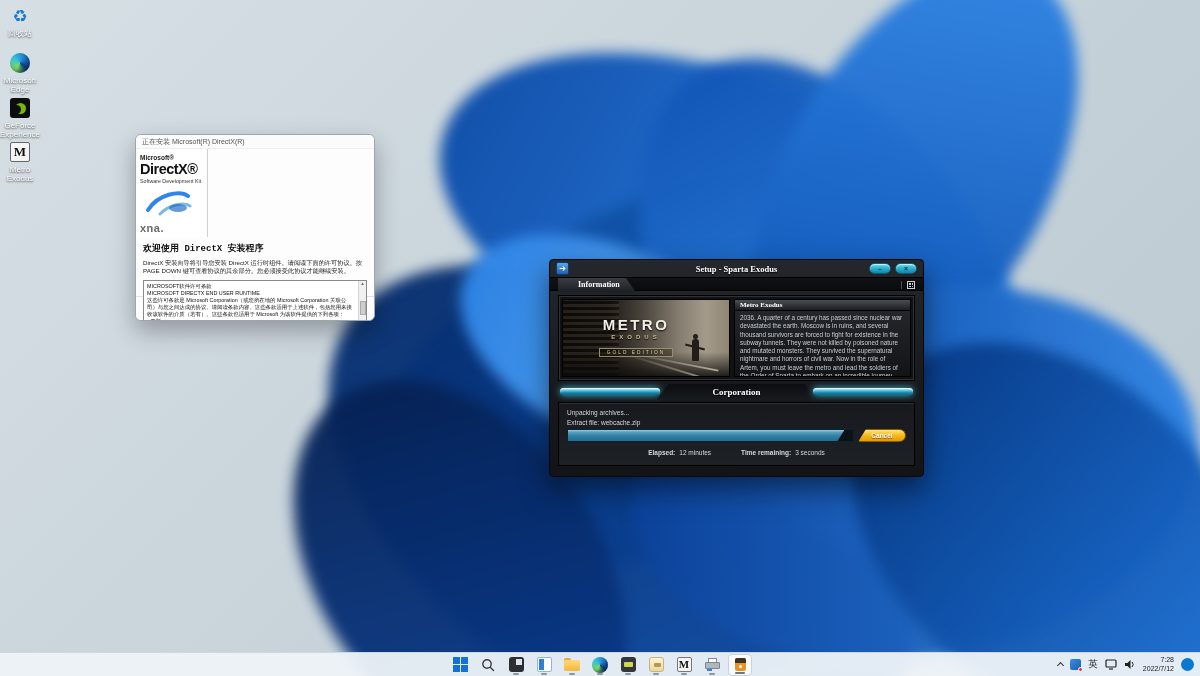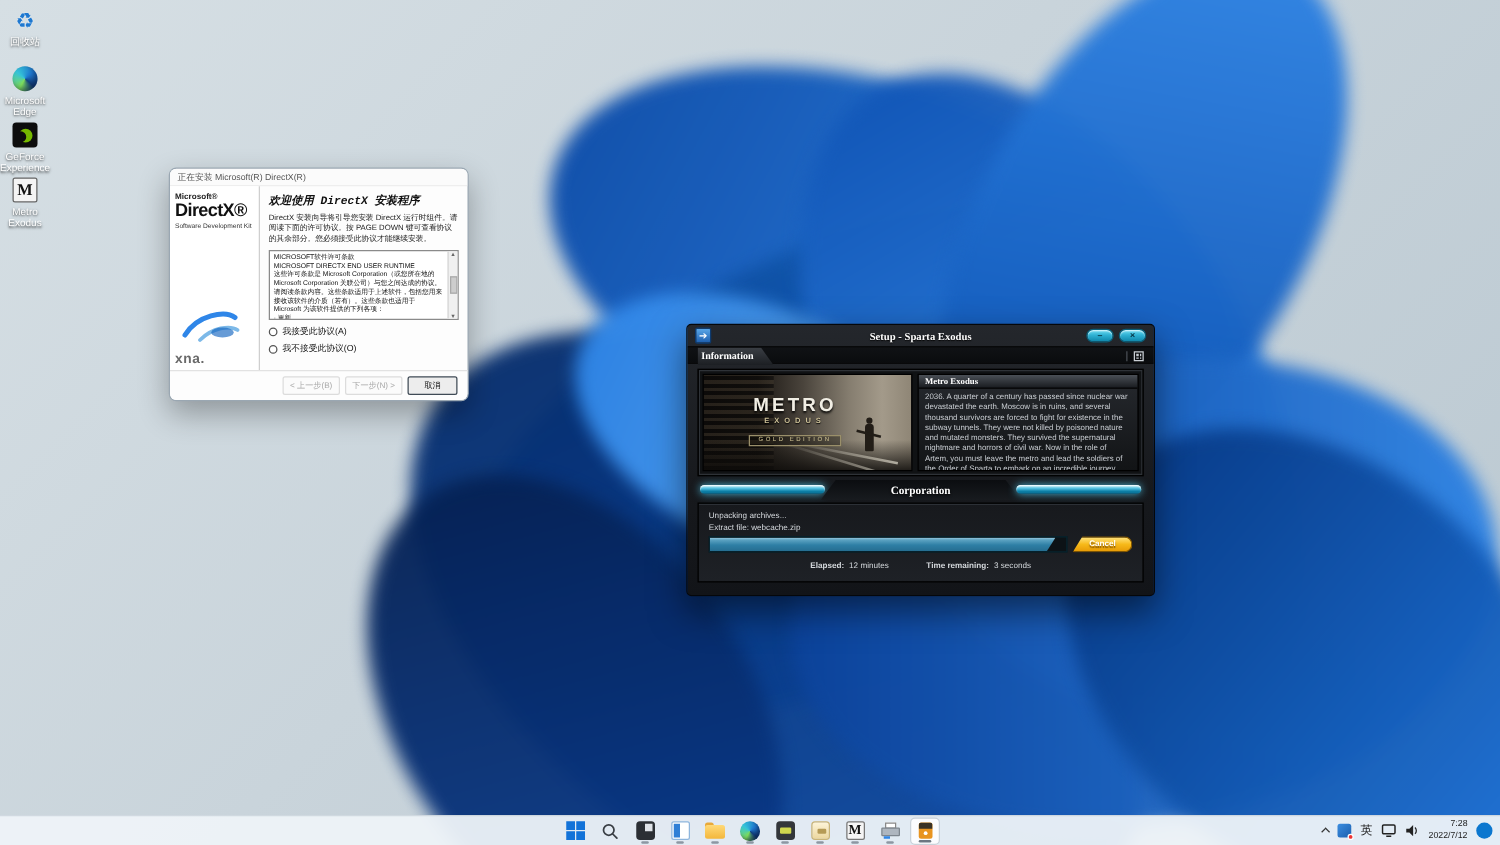--- a/index.html
+++ b/index.html
@@ -32,29 +32,29 @@
   .gf-eye::after { content:""; position:absolute; left:-3px; top:2px; width:9px; height:9px; border-radius:50%; background:#0d0d0d; }
   .m-box { width:20px; height:20px; background:#f4f4f4; border:1px solid #666; border-radius:2px;
            display:flex; align-items:center; justify-content:center;
            font-family:"Liberation Serif",serif; font-weight:bold; font-size:13px; color:#111; }
 
   
   #dxwin { position:absolute; left:135px; top:134px; width:240px; height:187px; z-index:5;
            background:#fdfdfd; border:1px solid #9aa7b2; border-radius:6px;
            box-shadow:0 10px 24px rgba(0,0,0,.3); overflow:hidden; }
   .dx-title { height:13px; padding:2px 6px 0; font-size:7px; color:#555; background:#fbfbfb; }
-  .dx-body { display:flex; height:148px; border-top:1px solid #eee; }
+  .dx-body { display:flex; height:148px; border-top:1px solid #eee;flex-direction:column; }
   .dx-left { width:72px; background:#fff; border-right:1px solid #cfcfcf; padding:5px 4px 3px; display:flex; flex-direction:column; }
   .dx-ms { font-size:6.5px; font-weight:bold; color:#222; }
   .dx-name { font-size:14.5px; font-weight:bold; letter-spacing:-.5px; color:#111; }
   .dx-sub { font-size:5.3px; color:#333; margin-top:1px; }
   .dx-swirl { margin-top:auto; }
   .dx-xna { font-size:11px; font-weight:bold; color:#6a6a6a; letter-spacing:.5px; }
   .dx-right { flex:1; padding:5px 7px 0; }
-  .dx-head { font-size:9px; font-weight:bold; color:#111; font-family:"Liberation Mono",monospace;font-style:italic; }
+  .dx-head { font-size:9px; font-weight:bold; color:#111; font-family:"Liberation Mono",monospace; }
   .dx-intro { font-size:6.2px; color:#222; line-height:1.35; margin-top:4px; }
   .dx-license { position:relative; margin-top:4px; height:56px; border:1px solid #8a8a8a; background:#fff; overflow:hidden; }
   .dx-lic-text { font-size:5.4px; line-height:1.3; color:#111; padding:2px 11px 2px 3px; white-space:pre-wrap; }
   .dx-scroll { position:absolute; right:0; top:0; width:8px; height:100%; background:#f0f0f0; border-left:1px solid #d5d5d5;
                display:flex; flex-direction:column; justify-content:space-between; align-items:center; font-size:4.5px; color:#666; }
   .dx-thumb { width:6px; height:14px; background:#cdcdcd; border:1px solid #a9a9a9; }
   .dx-radio { display:flex; align-items:center; gap:4px; margin-top:4px; font-size:7px; color:#111; }
   .dx-dot { width:7px; height:7px; border:1px solid #555; border-radius:50%; background:#fff; }
   .dx-footer { height:24px; border-top:1px solid #e2e2e2; display:flex; align-items:center; justify-content:flex-end; gap:4px; padding-right:8px; background:#fdfdfd; }
   .dx-btn { font-size:6.5px; height:15px; padding:0 5px; display:flex; align-items:center; justify-content:center; border-radius:2px; }
@@ -72,21 +72,21 @@
                 color:#fff; font-size:8px; line-height:11px; text-align:center; }
   .mx-title { width:100%; text-align:center; font-family:"Liberation Serif",serif; font-weight:bold; font-size:8.5px;
               color:#fff; text-shadow:0 1px 1px #000; }
   .mx-ctrls { position:absolute; right:6px; top:3px; display:flex; gap:4px; }
   .mx-pill { width:22px; height:11px; border-radius:6px; border:1px solid #0b5e78;
              background:linear-gradient(180deg,#6fdcf2 0%,#2fb2d4 45%,#0f87ab 100%);
              color:#04303f; font-size:7px; font-weight:bold; line-height:9px; text-align:center;
              box-shadow:inset 0 1px 1px rgba(255,255,255,.7); }
   .mx-tabstrip { position:relative; height:14px; background:linear-gradient(180deg,#101215,#0a0c0e);
                  border-top:1px solid #000; border-bottom:1px solid #000; }
-  .mx-tab { position:absolute; left:8px; top:0; height:14px; padding:0 16px 0 3px;
+  .mx-tab { position:absolute; left:8px; top:0; height:14px; padding:0 16px 0 20px;
             background:linear-gradient(180deg,#3a3e44,#1c1f23);
             clip-path:polygon(0 0,calc(100% - 10px) 0,100% 100%,0 100%);
             font-family:"Liberation Serif",serif; font-weight:bold; font-size:8px; line-height:14px; color:#fff; }
   .mx-tabdeco { position:absolute; right:8px; top:3px; display:flex; align-items:center; gap:5px; }
   .mx-vline { width:1px; height:8px; background:#4a4f55; }
   .mx-grid { width:8px; height:8px; border:1px solid #c9ced4; display:grid;
              grid-template:repeat(2,1fr)/repeat(2,1fr); gap:1px; padding:1px; }
   .mx-grid i { background:#c9ced4; }
   .mx-info { margin:4px 8px 3px; height:86px; border:1px solid #000; background:#101214;
              box-shadow:inset 0 0 0 1px #2e3237; padding:3px; display:flex; gap:4px; }

